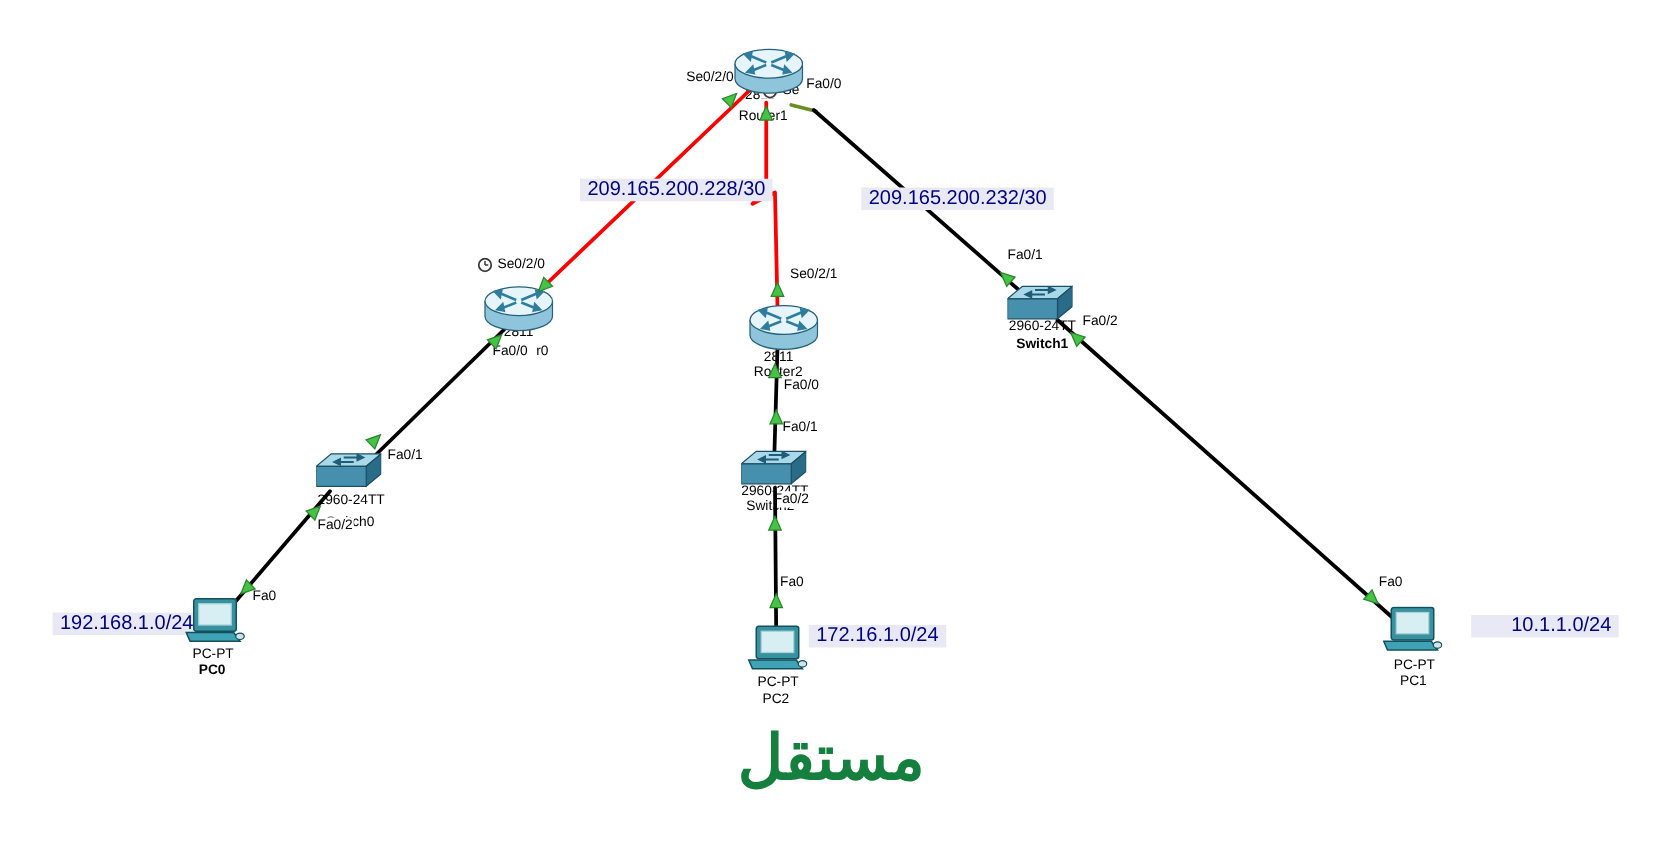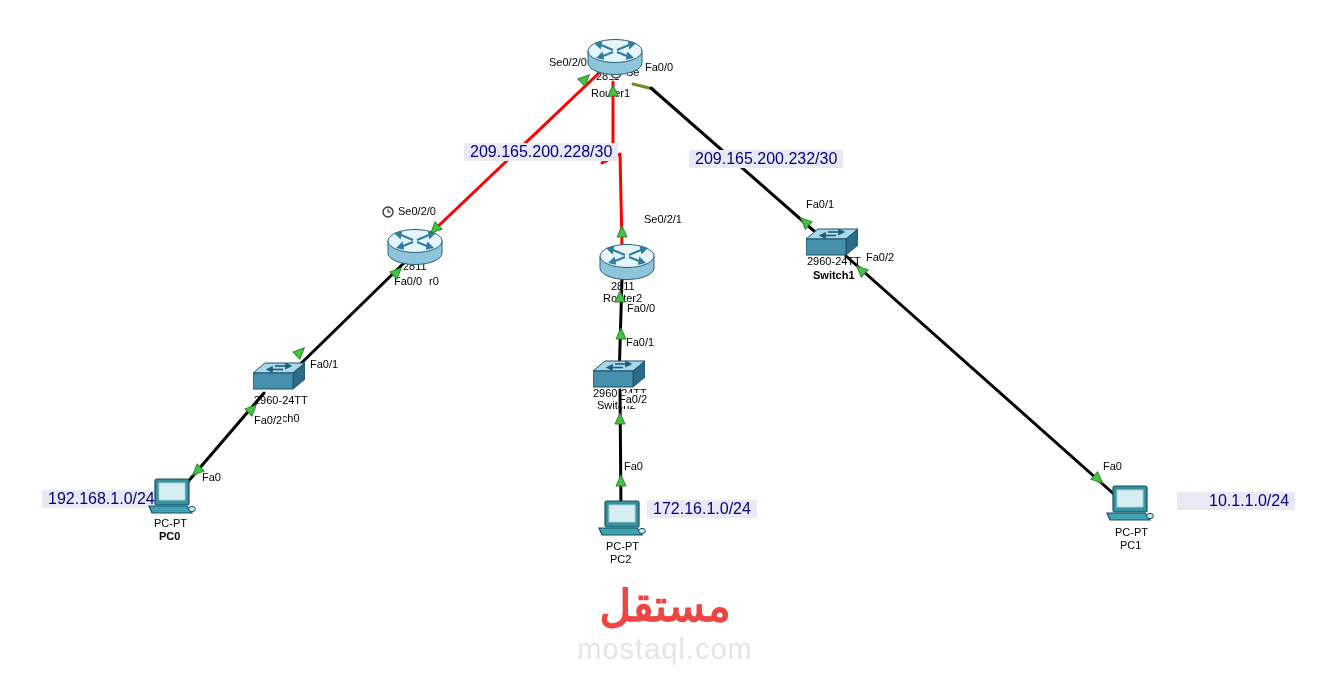--- a/index.html
+++ b/index.html
@@ -21,21 +21,21 @@
     position:absolute; z-index:4; font-size:16px; color:#000080;
     background:#e9e9f5; padding:2px 6px; white-space:nowrap; line-height:14px;
   }
   .device { position:absolute; z-index:5; }
   #arrows { position:absolute; left:0; top:0; z-index:6; pointer-events:none; }
   .watermark {
     position:absolute; z-index:0; left:552px; top:578px; width:226px;
     text-align:center; user-select:none;
   }
   .watermark .ar {
-    direction:rtl; font-size:44px; font-weight:bold; color:#ef4444; line-height:56px;
+    direction:rtl; font-size:50px; font-weight:bold; color:#15803d; line-height:56px;
   }
   .watermark .dom {
     font-size:29px; color:#e4e4e4; line-height:30px; letter-spacing:1px;
   }
   svg { display:block; }
 </style>
 </head>
 <body>
 
 <div id="canvas">
@@ -76,21 +76,20 @@
       <symbol id="sym-clock" viewBox="0 0 12 12">
         <circle cx="6" cy="6" r="5" fill="#ffffff" stroke="#3a3a3a" stroke-width="1.4"></circle>
         <line x1="6" y1="6" x2="6" y2="2.8" stroke="#3a3a3a" stroke-width="1.2"></line>
         <line x1="6" y1="6" x2="8.6" y2="6" stroke="#3a3a3a" stroke-width="1.2"></line>
       </symbol>
     </defs>
   </svg>
 
   <div class="watermark">
     <div class="ar">مستقل</div>
-    <div class="dom">mostaql.com</div>
   </div>
 
   <div class="dev-label" style="left:596px; top:70px;">2811</div>
   <div class="dev-label" style="left:591px; top:87px;">Router1</div>
 
   <div class="dev-label" style="left:403px; top:260px;">2811</div>
   <div class="dev-label" style="left:429px; top:275px;">r0</div>
 
   <div class="dev-label" style="left:611px; top:280px;">2811</div>
   <div class="dev-label" style="left:603px; top:292px;">Router2</div>
@@ -129,21 +128,21 @@
   <div class="port-label" style="left:381px; top:205px;">
     <svg width="12" height="12">
         <use href="#sym-clock"></use>
       </svg>
     <span>Se0/2/0</span>
   </div>
   <div class="port-label" style="left:393px; top:275px;">
     <span>Fa0/0</span>
   </div>
 
-  <div class="port-label" style="left:631px; top:213px;margin-left:12px;">
+  <div class="port-label" style="left:631px; top:213px;">
     <span>Se0/2/1</span>
   </div>
   <div class="port-label" style="left:626px; top:302px;">
     <span>Fa0/0</span>
   </div>
 
   <div class="port-label" style="left:309px; top:358px;">
     <span>Fa0/1</span>
   </div>
   <div class="port-label" style="left:253px; top:414px;">

